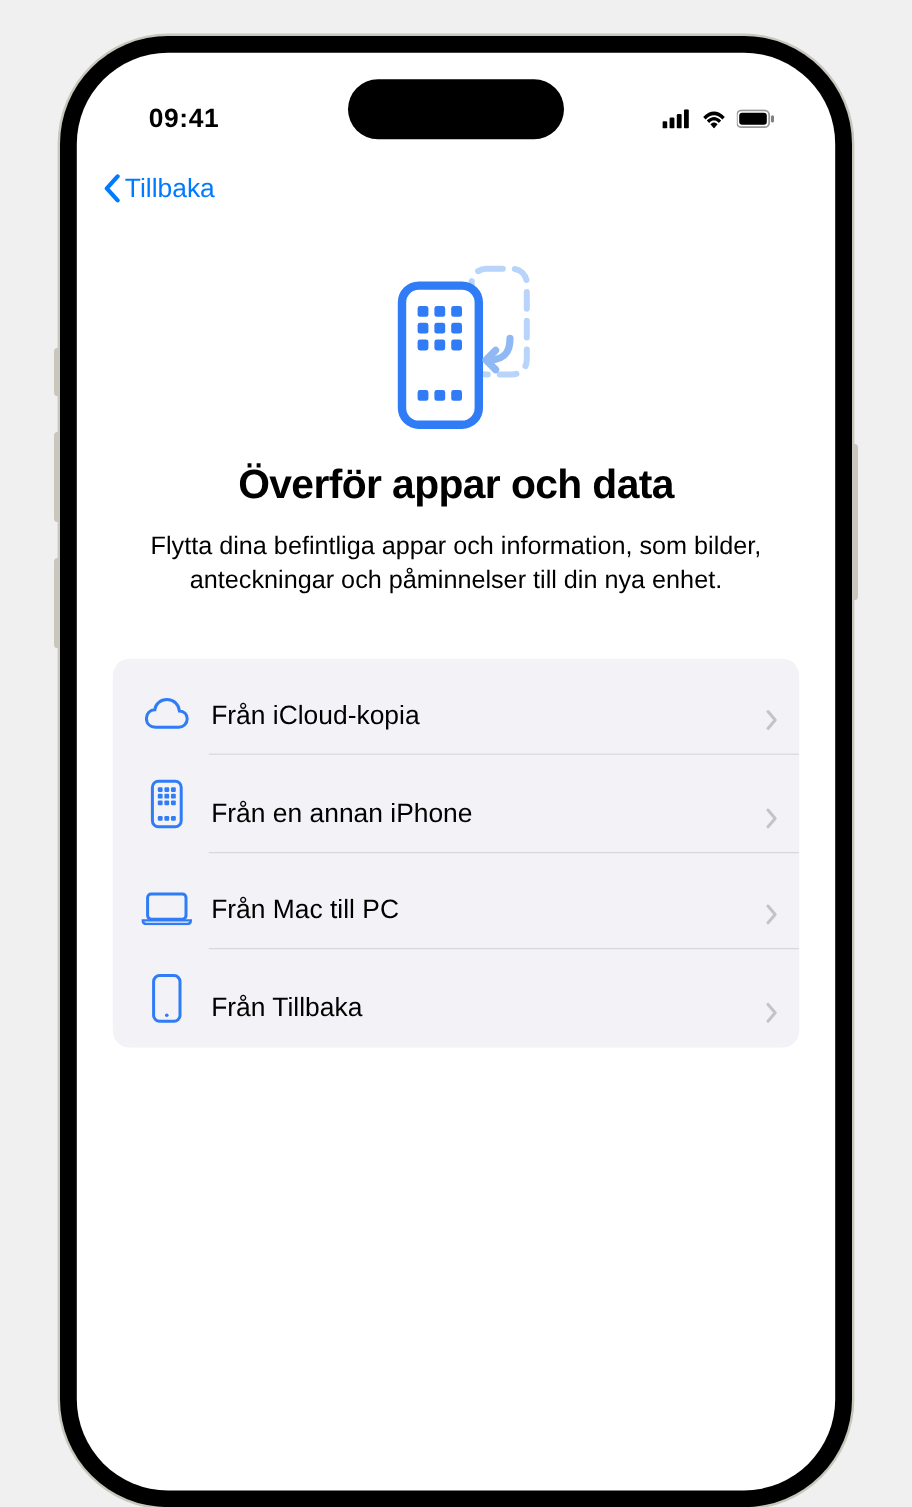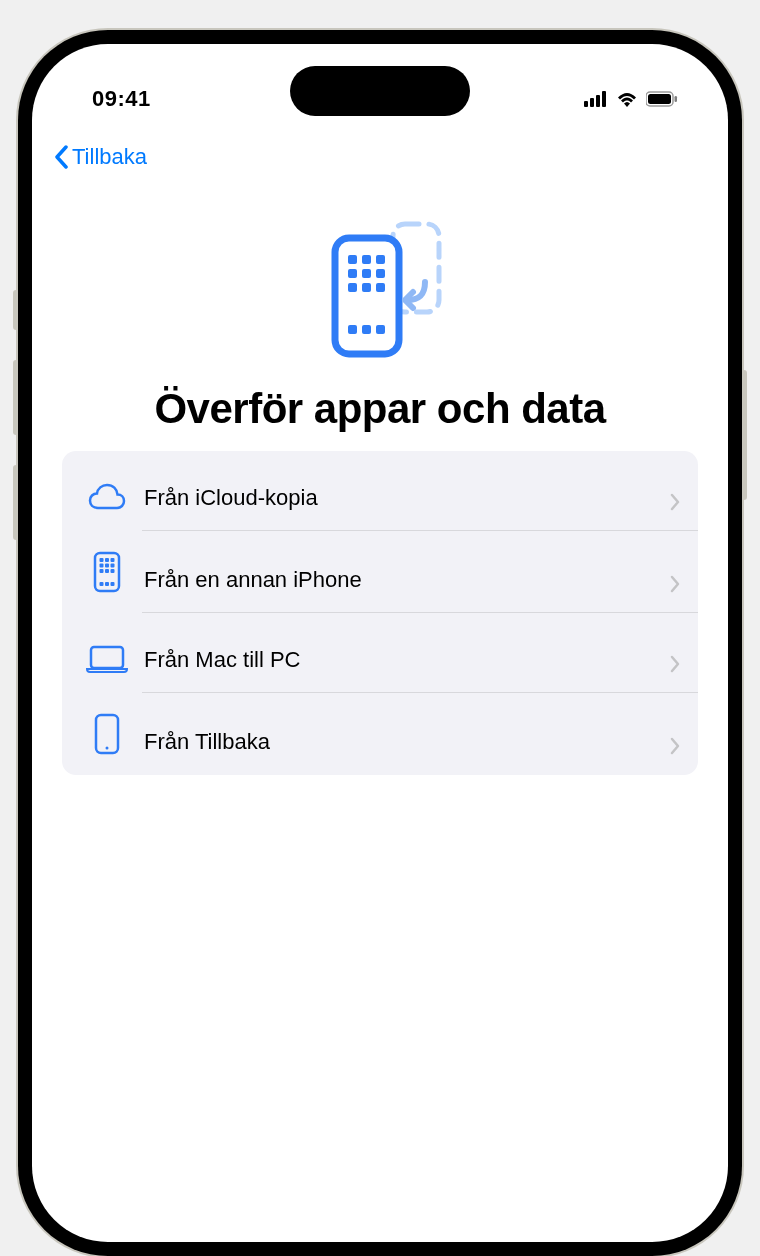--- a/index.html
+++ b/index.html
@@ -9,21 +9,21 @@
       width: 760px;
       height: 1256px;
       display: flex;
       align-items: flex-start;
       justify-content: center;
       padding-top: 30px;
       border-radius: 40px;
       overflow: hidden;
     }
     .phone-frame {
-      width: 724px;
+      width: 660px;
       height: 1226px;
       background: #000;
       border-radius: 90px;
       padding: 14px;
       position: relative;
       box-shadow: 0 0 0 2px #c8c6bd;
     }
     .phone-buttons-left {
       position: absolute;
       left: -5px;
@@ -98,21 +98,21 @@
     .content {
       padding: 10px 30px 0 30px;
       text-align: center;
     }
     .hero-icon {
       display: flex;
       justify-content: center;
       margin: 30px 0 25px 0;
     }
     .page-title {
-      font-size: 42px;
+      font-size: 34px;
       font-weight: 700;
       line-height: 1.15;
       margin-bottom: 18px;
       letter-spacing: -0.5px;
     }
     .page-subtitle {
       font-size: 21px;
       color: #000;
       line-height: 1.35;
       padding: 0 20px;
@@ -222,20 +222,21 @@
             <rect x="33" y="105" width="9" height="9" rx="2"></rect>
             <rect x="47" y="105" width="9" height="9" rx="2"></rect>
             <rect x="61" y="105" width="9" height="9" rx="2"></rect>
           </g>
           <path d="M110 62 C110 75 104 80 92 80" stroke="#8fb8f5" stroke-width="6" fill="none" stroke-linecap="round"></path>
           <path d="M98 72 L90 80 L98 88" stroke="#8fb8f5" stroke-width="6" fill="none" stroke-linecap="round" stroke-linejoin="round"></path>
         </svg>
       </div>
 
       <h1 class="page-title">Överför appar och data</h1>
+      <p class="page-subtitle">Flytta dina befintliga appar och information, som bilder, anteckningar och påminnelser till din nya enhet.</p>
 
       <div class="option-group">
 
         <div class="option-row">
           <div class="option-icon">
             <svg width="40" height="28" viewBox="0 0 40 28">
               <path d="M30 25 L11 25 C6 25 3 22 3 17.5 C3 13.5 6 10.5 10 10.5 C10.5 5.5 15 2 20 2 C26 2 30 6 30.5 11.5 C34.5 11.5 37 14.5 37 18 C37 22 34 25 30 25 Z" fill="none" stroke="#2f7cf6" stroke-width="2.5"></path>
             </svg>
           </div>
           <span class="option-label">Från iCloud-kopia</span>

